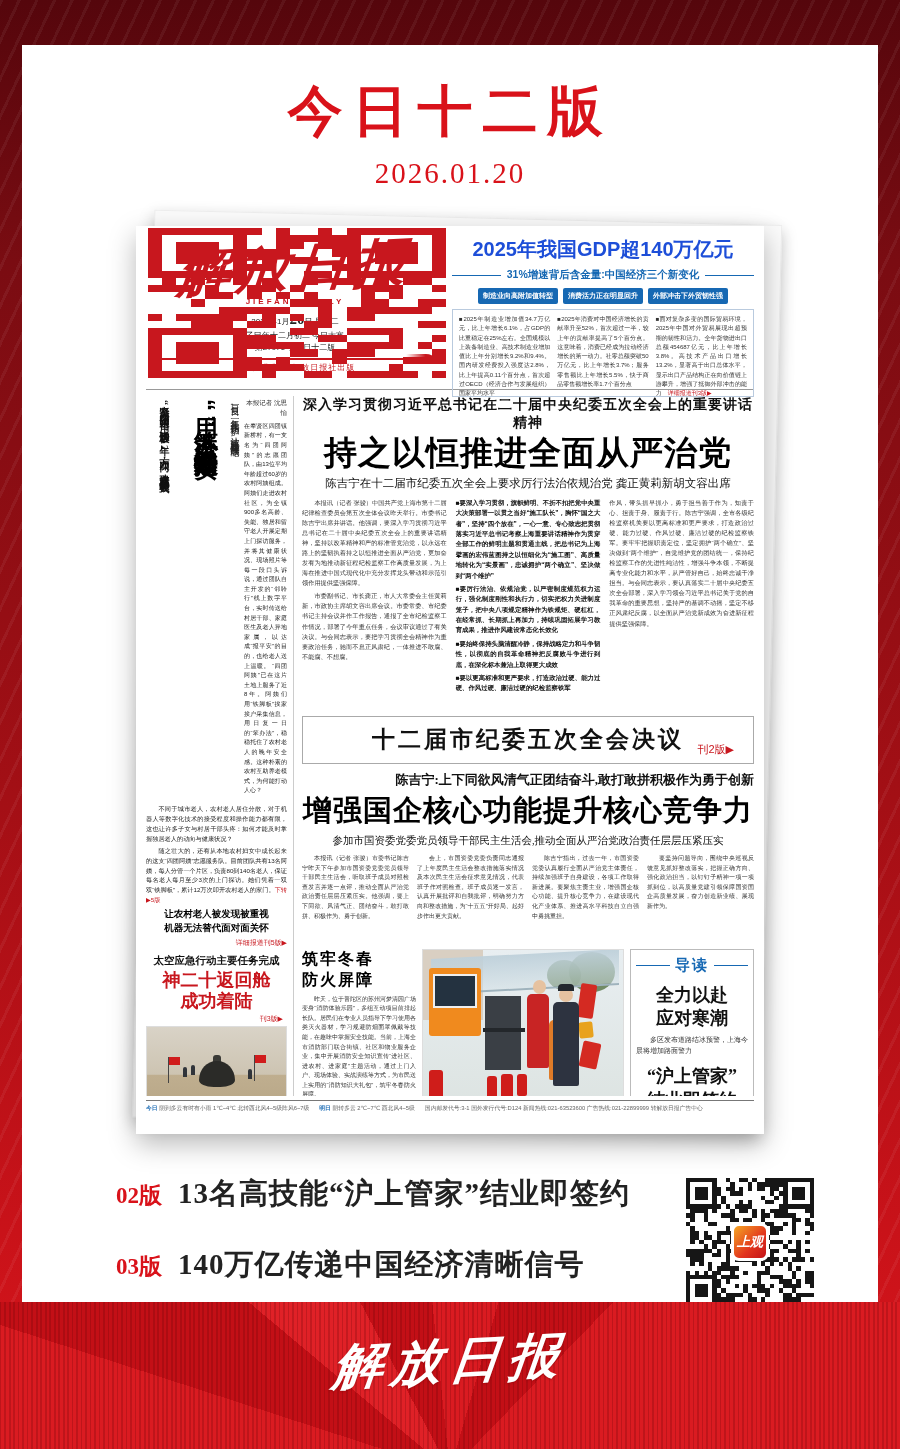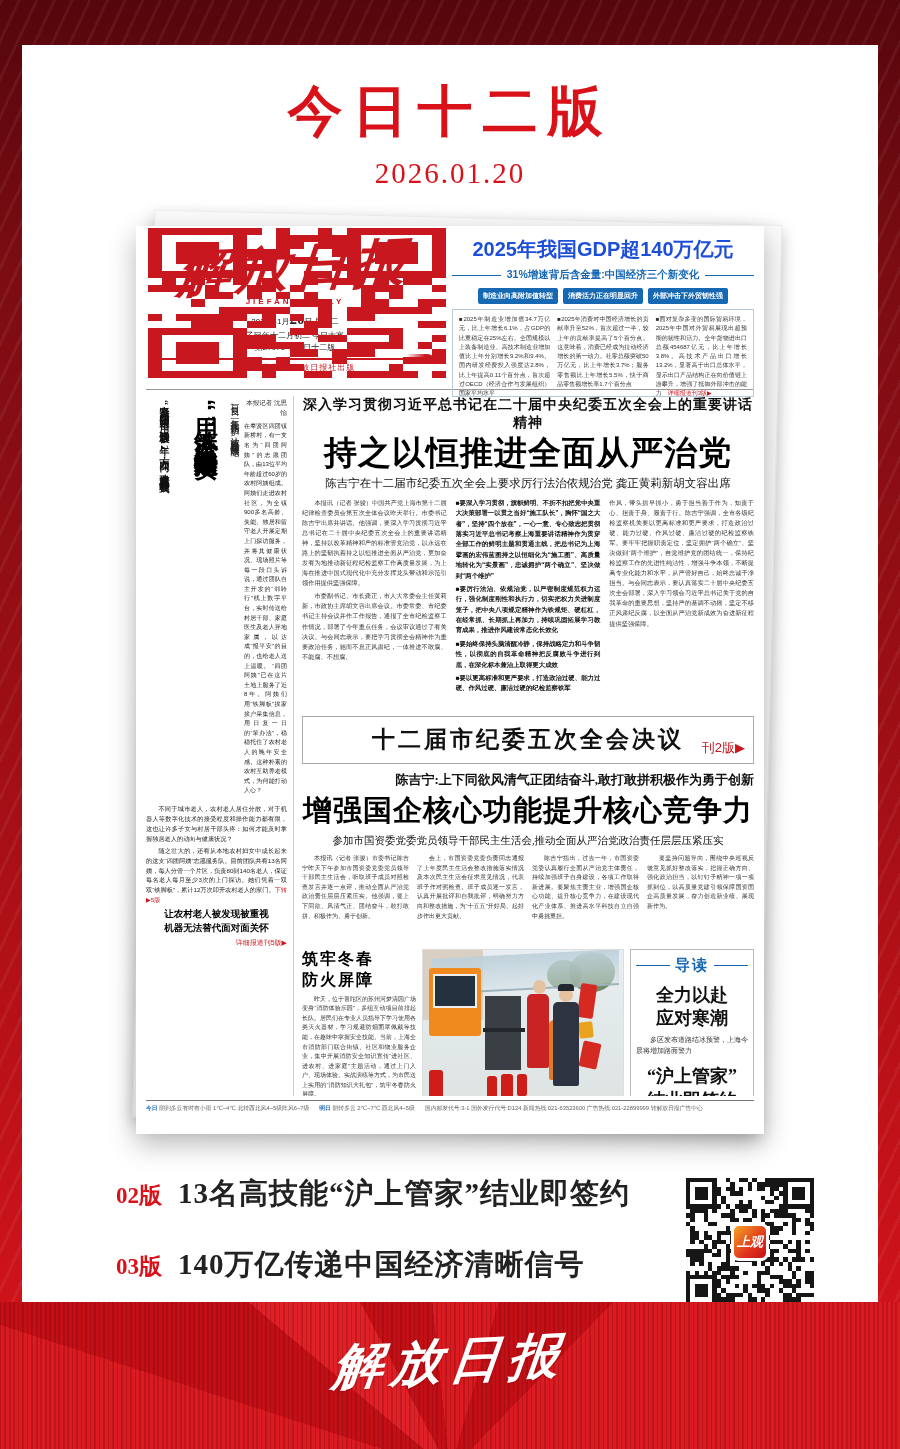--- a/index.html
+++ b/index.html
@@ -81,21 +81,21 @@
   .kicker{font-family:"Liberation Serif",serif;font-weight:700;font-size:14px;text-align:center;color:#111;letter-spacing:1px;}
   .headline1{font-size:33px;font-weight:900;text-align:center;color:#000;letter-spacing:1px;line-height:1.15;margin-top:2px;}
   .dek{font-family:"Liberation Serif",serif;font-size:11.5px;text-align:center;color:#111;margin-top:4px;}
   .lead-cols{display:flex;gap:9px;height:210px;overflow:hidden;margin-top:7px;}
   .lead-col{flex:1;font-size:6.2px;line-height:1.62;text-align:justify;color:#333;}
   .lead-col p{margin:0 0 3px;}
   .lead-col p.ind{text-indent:2em;}
   .bullet{font-weight:700;color:#111;font-size:6.4px;}
   .band{border:1.5px solid #aaa;margin:8px 0 7px;padding:7px 6px 8px;text-align:center;position:relative;}
   .band-title{font-family:"Liberation Serif",serif;font-weight:700;font-size:23px;letter-spacing:3px;color:#111;}
-  .band-mark{position:absolute;right:8px;bottom:6px;font-size:13px;color:#c8171e;margin-top:28px;}
+  .band-mark{position:absolute;right:19px;bottom:6px;font-size:11px;color:#c8171e;margin-top:28px;}
   .kicker2{font-family:"Liberation Serif",serif;font-weight:700;font-size:13px;text-align:right;color:#111;}
   .headline2{font-size:29px;font-weight:900;text-align:center;color:#000;letter-spacing:1px;margin-top:2px;}
   .dek2{font-family:"Liberation Serif",serif;font-size:10.5px;text-align:center;color:#111;margin-top:3px;}
   .soe-cols{display:flex;gap:8px;height:90px;overflow:hidden;margin-top:6px;}
   .soe-col{flex:1;font-size:6px;line-height:1.6;text-align:justify;color:#333;text-indent:2em;}
   
   .bottomrow{display:flex;gap:6px;margin-top:5px;height:156px;overflow:hidden;}
   .fire{width:114px;}
   .fire-title{font-size:16px;font-weight:900;color:#000;white-space:pre-line;line-height:1.3;letter-spacing:2px;}
   .fire-body{font-size:6px;line-height:1.6;text-align:justify;color:#333;margin-top:4px;text-indent:2em;}
@@ -662,20 +662,36 @@
             </div>
           </div>
           <div class="l-paras">
             <p>不同于城市老人，农村老人居住分散，对于机器人等数字化技术的接受程度和操作能力都有限，这也让许多子女与村居干部头疼：如何才能及时掌握独居老人的动向与健康状况？</p>
             <p><span>随之壮大的，还有从本地农村妇女中成长起来的这支“四团阿姨”志愿服务队。目前团队共有13名阿姨，每人分管一个片区，负责80到140名老人，保证每名老人每月至少3次的上门探访。她们凭着一双双“铁脚板”，累计12万次叩开农村老人的家门。</span><span class="redmark">下转▶5版</span></p>
           </div>
           <div class="l-bold">让农村老人被发现被重视</div>
           <div class="l-bold">机器无法替代面对面关怀</div>
           <div class="l-mark">详细报道刊5版▶</div>
 
+          <div class="capsule">
+            <div class="cap-kicker">太空应急行动主要任务完成</div>
+            <div class="cap-title">神二十返回舱
+成功着陆</div>
+            <div class="cap-mark">刊3版▶</div>
+            <div class="cap-photo">
+              <span class="cap-knob"></span>
+              <span class="cap-capsule"></span>
+              <span class="cap-flag" style="left:22px;top:30px;"></span>
+              <span class="cap-flag" style="right:20px;top:28px;"></span>
+              <span class="cap-fig" style="left:36px;top:40px;"></span>
+              <span class="cap-fig" style="left:44px;top:38px;"></span>
+              <span class="cap-fig" style="right:34px;top:42px;"></span>
+            </div>
+
+          </div>
         </div>
 
         <div class="maincol">
           <div>
             <div class="kicker">深入学习贯彻习近平总书记在二十届中央纪委五次全会上的重要讲话精神</div>
             <div class="headline1">持之以恒推进全面从严治党</div>
             <div class="dek">陈吉宁在十二届市纪委五次全会上要求厉行法治依规治党  龚正黄莉新胡文容出席</div>
             <div class="lead-cols">
               <div class="lead-col">
                 <p class="ind">本报讯（记者 张骏）中国共产党上海市第十二届纪律检查委员会第五次全体会议昨天举行。市委书记陈吉宁出席并讲话。他强调，要深入学习贯彻习近平总书记在二十届中央纪委五次全会上的重要讲话精神，坚持以改革精神和严的标准管党治党，以永远在路上的坚韧执着持之以恒推进全面从严治党，更加奋发有为地推动新征程纪检监察工作高质量发展，为上海在推进中国式现代化中充分发挥龙头带动和示范引领作用提供坚强保障。</p>

